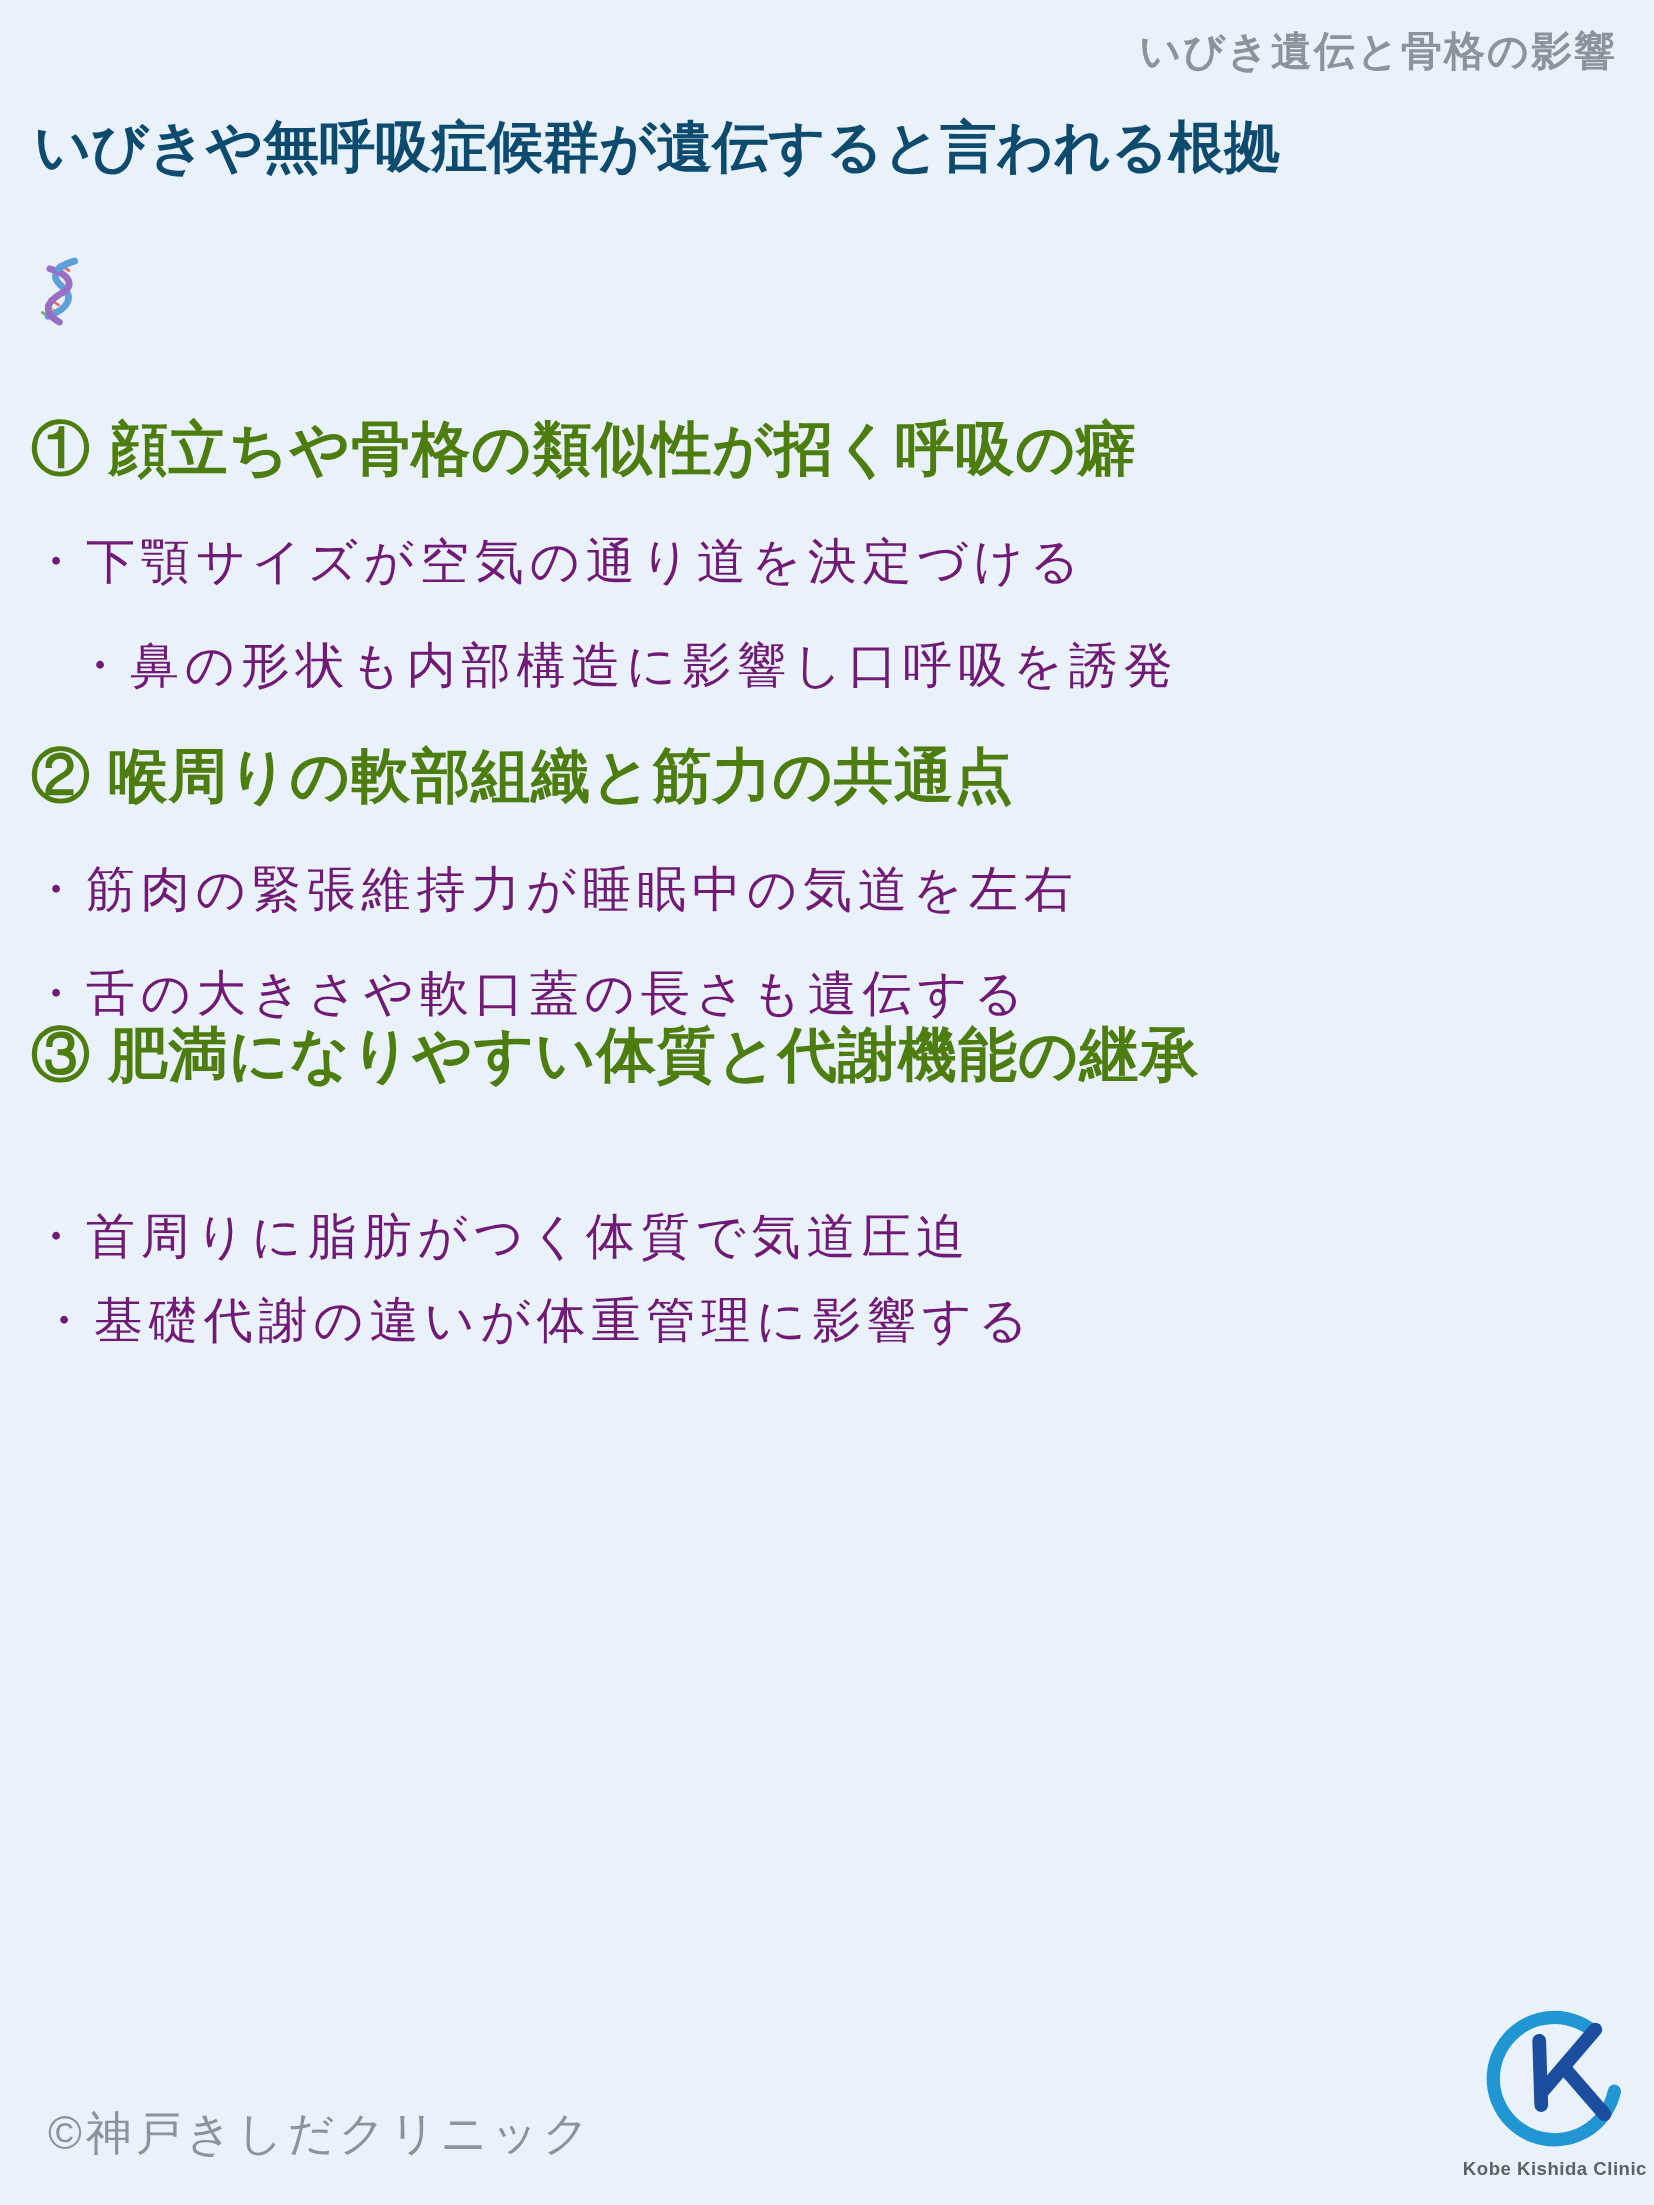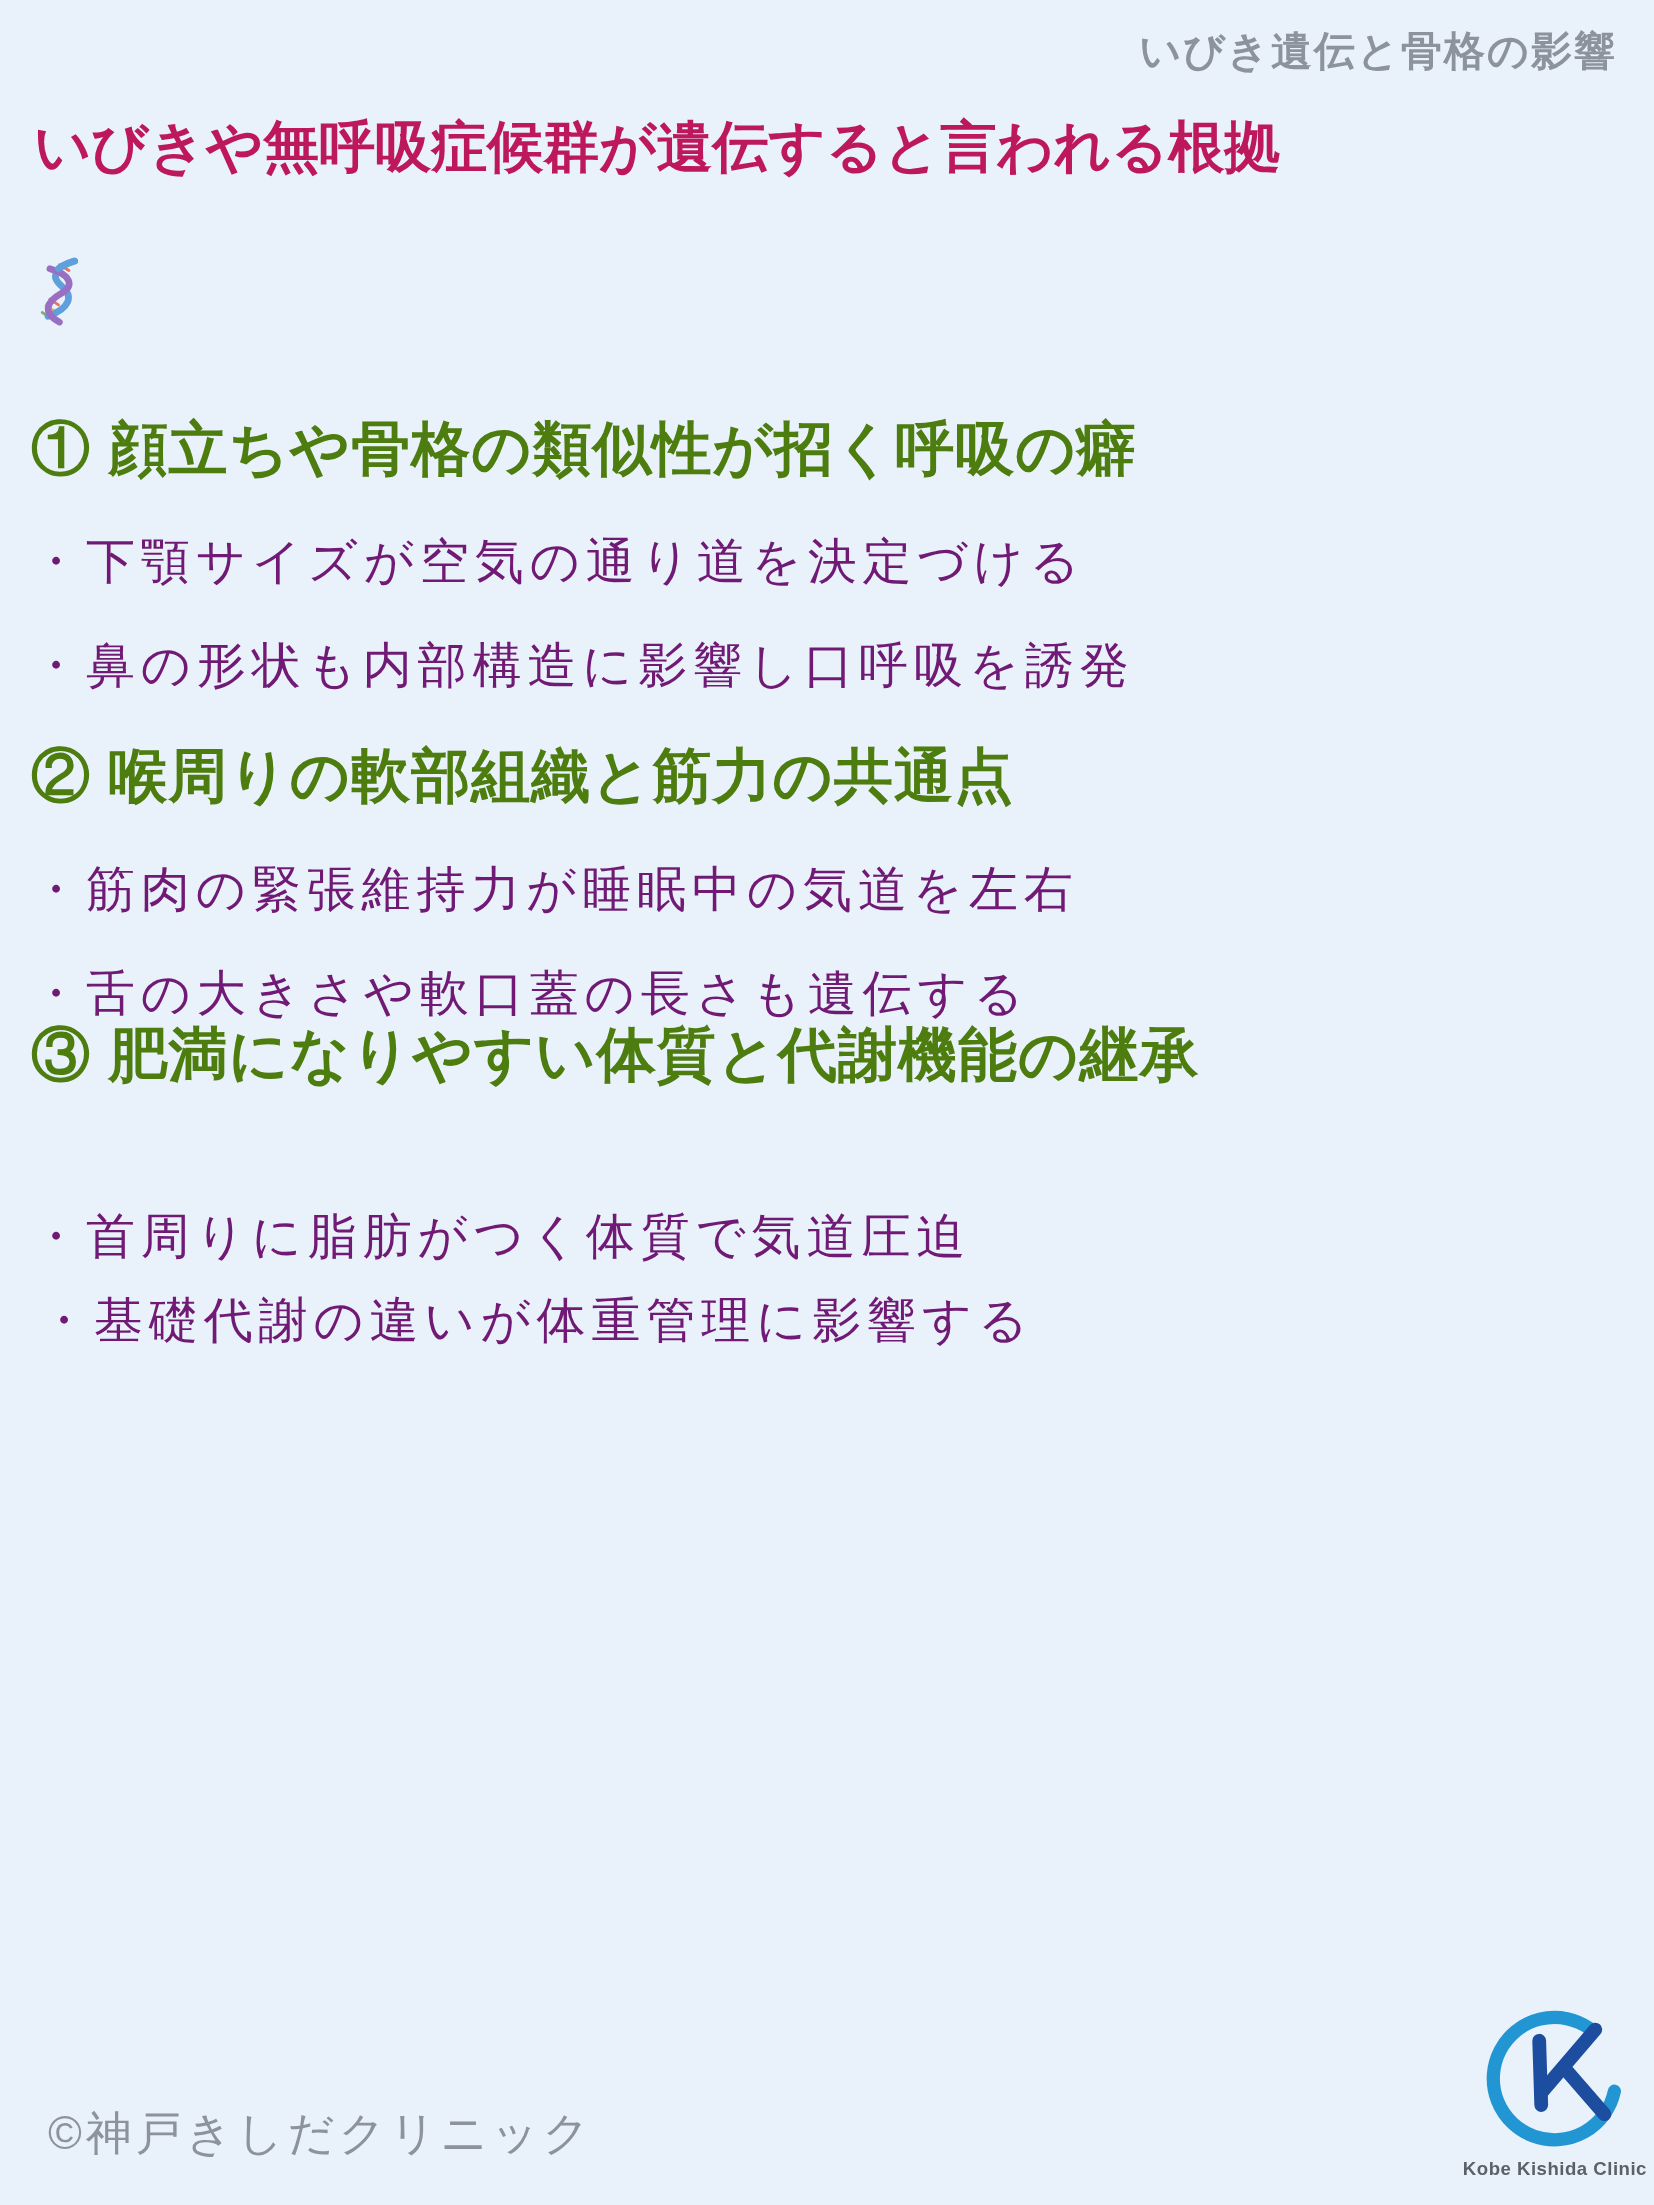--- a/index.html
+++ b/index.html
@@ -10,35 +10,35 @@
     font-family:Liberation Sans, sans-serif;
     overflow:hidden;
   }
   .watermark{
     position:absolute;top:23.5px;right:37px;
     font-size:41px;font-weight:bold;color:#8d939d;
     letter-spacing:2px;white-space:nowrap;
   }
   .main-title{
     position:absolute;top:110px;left:34px;
-    font-size:56px;font-weight:bold;color:#be185d;
+    font-size:56px;font-weight:bold;color:#0c4a6e;
     letter-spacing:0px;white-space:nowrap;
   }
   .dna{position:absolute;top:257px;left:27.4px;width:61px;height:71px;}
   .section-heading{
     position:absolute;left:31px;
     font-size:59px;font-weight:bold;color:#4d7c0f;
     letter-spacing:1px;white-space:nowrap;
   }
   .bullet{
     position:absolute;left:31px;
     font-size:49px;font-weight:400;color:#701a75;
     letter-spacing:5.9px;white-space:nowrap;
   }
-  .h-1{top:410px;} .b-1{top:529px;} .b-2{top:633px;}
+  .h-1{top:410px;} .b-1{top:529px;} .b-2{top:633px;margin-left:44px;}
   .h-2{top:737px;} .b-3{top:857px;} .b-4{top:961px;}
   .h-3{top:1016px;} .b-5{top:1184px;margin-top:20px;} .b-6{top:1288px;margin-left:8px;}
   .copyright{
     position:absolute;left:48px;top:2103px;
     font-size:46px;color:#8d939d;letter-spacing:3.9px;white-space:nowrap;
   }
   .logo{
     position:absolute;top:2001px;right:17.6px;width:163px;
     display:flex;flex-direction:column;align-items:center;
   }

